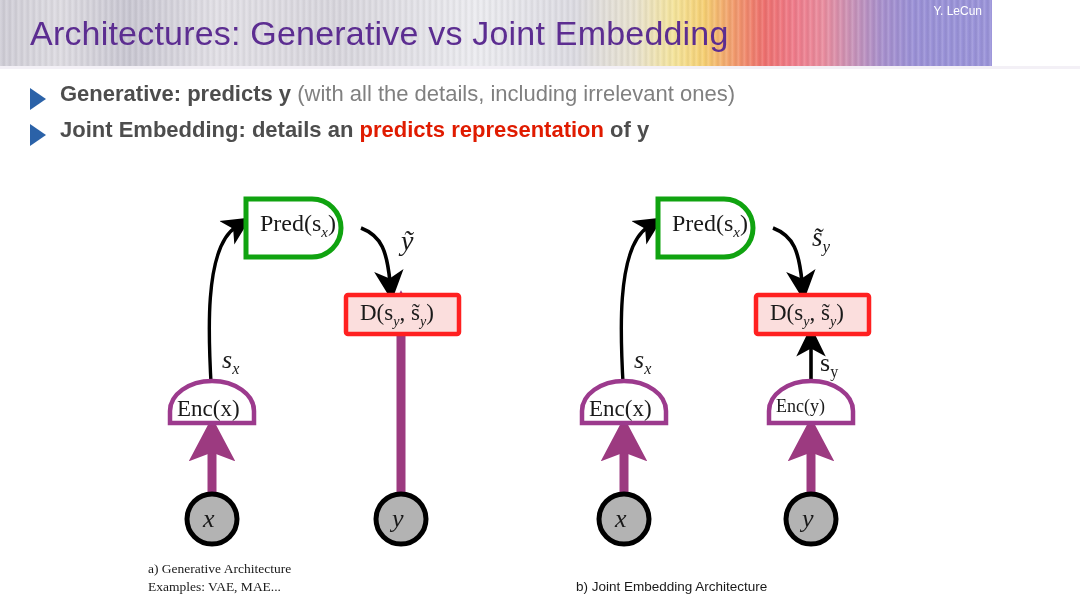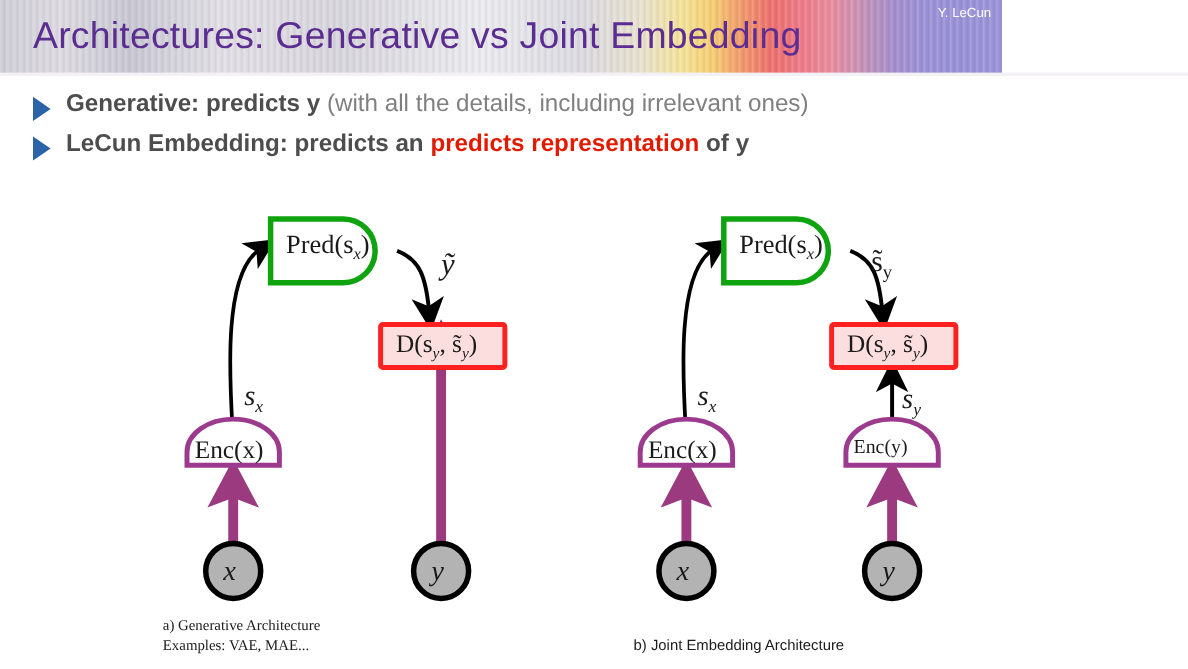--- a/index.html
+++ b/index.html
@@ -6,21 +6,21 @@
   body{
     width:1080px;height:608px;
     background:#ffffff;
     font-family:"Liberation Sans", sans-serif;
     overflow:hidden;
     position:relative;
   }
 
   
   .header{
-    position:absolute;left:0;top:0;width:911px;height:68px;
+    position:absolute;left:0;top:0;width:992px;height:68px;
     overflow:hidden;
   }
   .header-bg{
     position:absolute;inset:0;
     background:
       
       repeating-linear-gradient(90deg,
         rgba(255,255,255,0.16) 0px,
         rgba(255,255,255,0.00) 2px,
         rgba(0,0,0,0.05) 4px,
@@ -111,21 +111,21 @@
 
 <div class="bullets">
 
   <div class="bullet-row">
     <div class="bullet-marker"></div>
     <div class="bullet-text"><b>Generative: predicts y</b><span class="light"> (with all the details, including irrelevant ones)</span></div>
   </div>
 
   <div class="bullet-row">
     <div class="bullet-marker"></div>
-    <div class="bullet-text"><b>LeCun Embedding: predicts an </b><span class="red">predicts representation</span><b> of y</b></div>
+    <div class="bullet-text"><b>Joint Embedding: details an </b><span class="red">predicts representation</span><b> of y</b></div>
   </div>
 
 </div>
 
 <div class="diagram-area">
 
   <svg class="fig" viewBox="0 0 1080 438">
     <defs>
       <marker id="ahBlack" markerWidth="9" markerHeight="9" refX="3.2" refY="4.5" orient="auto">
         <path d="M0,0.4 L8.4,4.5 L0,8.6 L2.2,4.5 Z" fill="#000"></path>
@@ -206,21 +206,21 @@
   <div class="mlabel" style="left:770px;top:130px;font-size:23px;"><span>D(s</span><sub style="font-size:14px;font-style:italic;">y</sub><span>, </span><span>s̃</span><sub style="font-size:14px;font-style:italic;">y</sub><span>)</span></div>
 
   <div class="mlabel" style="left:589px;top:226px;font-size:23px;">Enc(x)</div>
   <div class="mlabel" style="left:776px;top:226px;font-size:18px;">Enc(y)</div>
 
   <div class="mlabel" style="left:615px;top:334px;font-size:26px;font-style:italic;">x</div>
   <div class="mlabel" style="left:802px;top:334px;font-size:26px;font-style:italic;">y</div>
 
   <div class="mlabel" style="left:634px;top:175px;font-size:26px;font-style:italic;"><span>s</span><sub style="font-size:16px;">x</sub></div>
 
-  <div class="mlabel" style="left:820px;top:178px;font-size:26px;font-style:italic;"><span>s</span><sub style="font-size:16px;">y</sub></div>
-
-  <div class="mlabel" style="left:792px;top:52px;font-size:27px;"><span>s̃</span><sub style="font-size:17px;">y</sub></div>
+  <div class="mlabel" style="left:820px;top:178px;font-size:26px;"><span>s</span><sub style="font-size:16px;">y</sub></div>
+
+  <div class="mlabel" style="left:812px;top:52px;font-size:27px;font-style:italic;"><span>s̃</span><sub style="font-size:17px;">y</sub></div>
 
   <div class="caption caption-a">a) Generative Architecture
 Examples: VAE, MAE...</div>
   <div class="caption caption-b">b) Joint Embedding Architecture</div>
 
 </div>
 
 </body></html>

